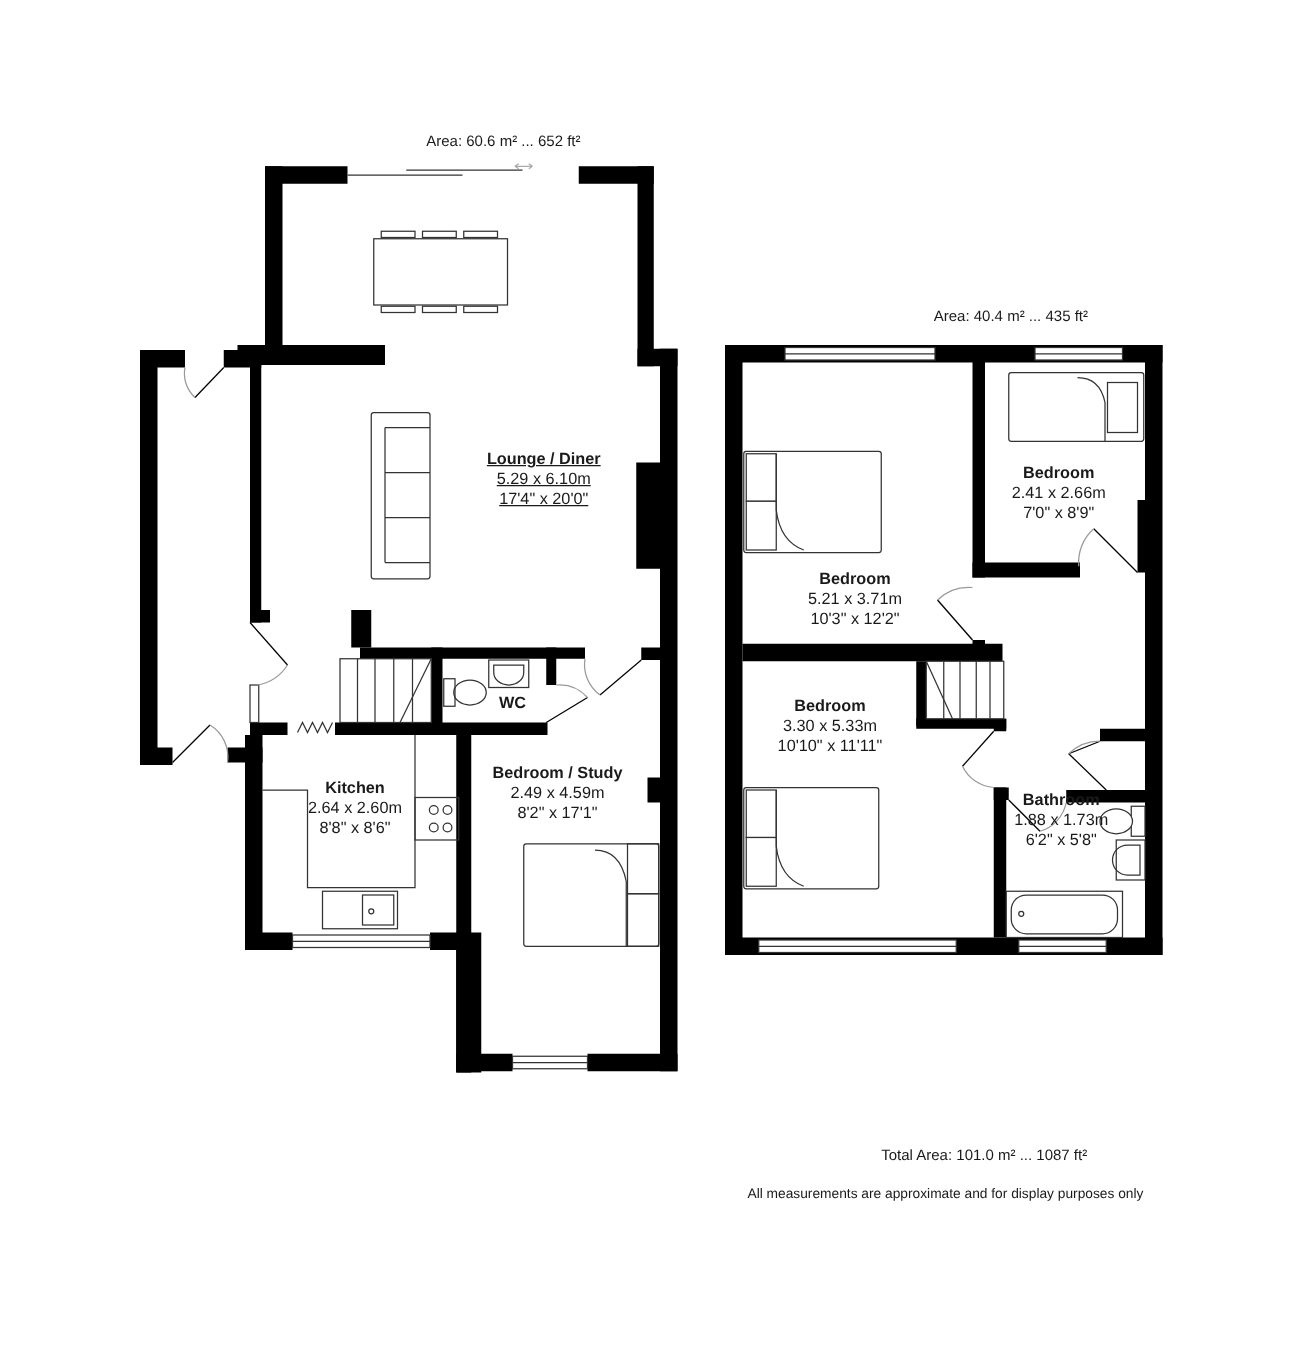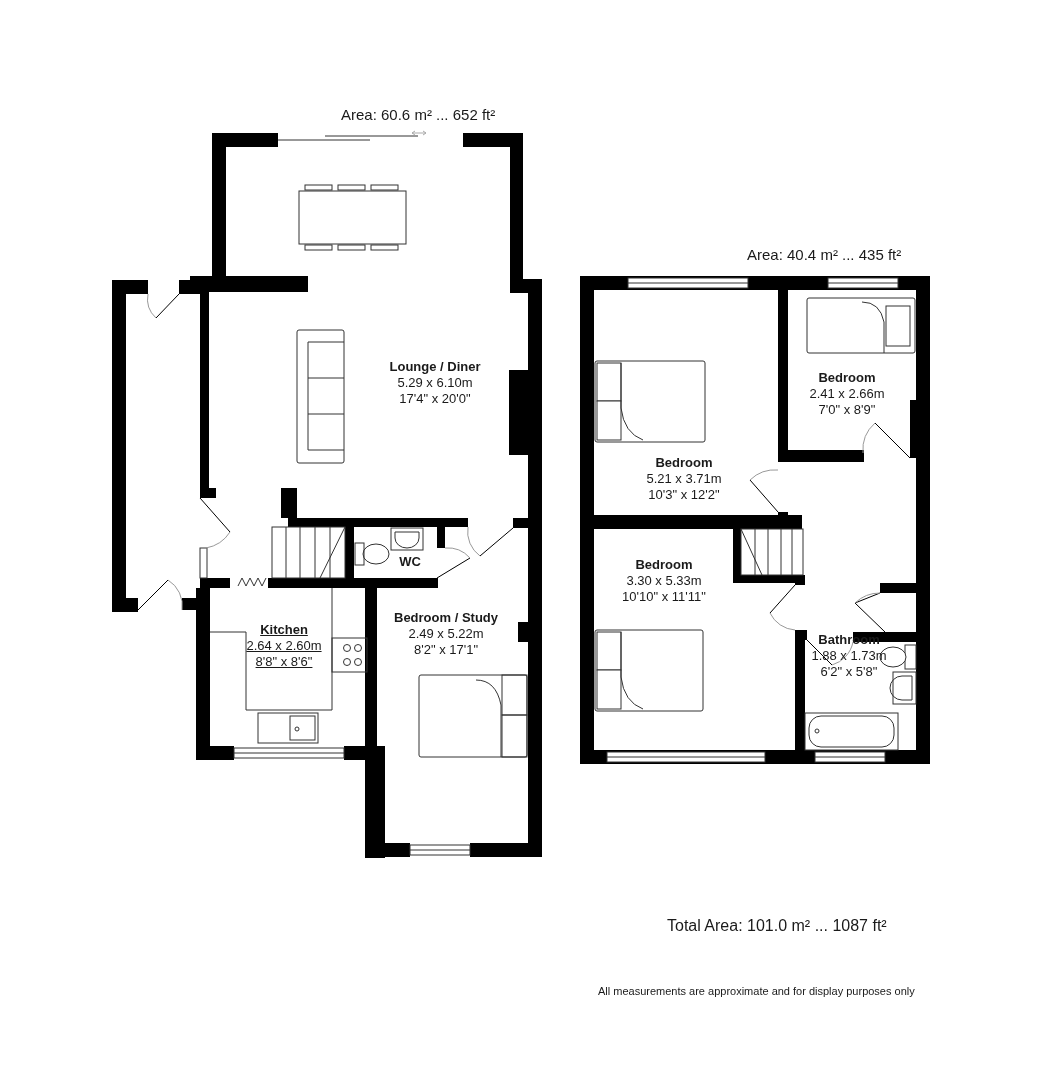--- a/index.html
+++ b/index.html
@@ -1,22 +1,22 @@
 <!DOCTYPE html>
 <html><head>
 <meta charset="utf-8">
 <style>
   html, body { margin:0; padding:0; background:#ffffff; }
   body { width:1042px; height:1080px; position:relative; overflow:hidden; font-family:"Liberation Sans", sans-serif; color:#1a1a1a; }
   svg.plan { position:absolute; left:0; top:0; }
   .lbl { position:absolute; text-align:center; line-height:16px; font-size:13px; transform:translateX(-50%); white-space:nowrap; }
   .lbl .name { font-weight:bold; display:block; }
   .lbl .dim { display:block; }
-  .area { position:absolute; font-size:15px; white-space:nowrap; }
-  .disclaimer { position:absolute; font-size:11px; white-space:nowrap;margin-top:36px; }
+  .area { position:absolute; font-size:12px; white-space:nowrap; }
+  .disclaimer { position:absolute; font-size:11px; white-space:nowrap; }
 </style>
 </head>
 <body>
 
 <svg class="plan" width="1042" height="1080" viewBox="0 0 1042 1080">
 
   <g fill="#000">
 
     <rect x="212" y="133" width="66" height="14"></rect>
     <rect x="463" y="133" width="60" height="14"></rect>
@@ -199,36 +199,36 @@
     <line x1="855" y1="603" x2="885" y2="632" stroke="#000"></line>
     <path d="M855 603 a36 36 0 0 1 25 -10" stroke="#999"></path>
     <line x1="807" y1="640" x2="832" y2="665" stroke="#000"></line>
     <path d="M832 665 a30 30 0 0 0 21 -23" stroke="#999"></path>
   </g>
 </svg>
 
 <div class="area" style="left:341px; top:106px;">Area: 60.6 m² ... 652 ft²</div>
 <div class="area" style="left:747px; top:246px;">Area: 40.4 m² ... 435 ft²</div>
 
-<div class="lbl" style="left:435px; top:359px;">
+<div class="lbl" style="left:435px; top:359px;text-decoration:underline;">
   <span class="name">Lounge / Diner</span>
   <span class="dim">5.29 x 6.10m</span>
   <span class="dim">17'4" x 20'0"</span>
 </div>
 <div class="lbl" style="left:410px; top:554px;">
   <span class="name">WC</span>
 </div>
-<div class="lbl" style="left:284px; top:622px;text-decoration:underline;">
+<div class="lbl" style="left:284px; top:622px;">
   <span class="name">Kitchen</span>
   <span class="dim">2.64 x 2.60m</span>
   <span class="dim">8'8" x 8'6"</span>
 </div>
 <div class="lbl" style="left:446px; top:610px;">
   <span class="name">Bedroom / Study</span>
-  <span class="dim">2.49 x 5.22m</span>
+  <span class="dim">2.49 x 4.59m</span>
   <span class="dim">8'2" x 17'1"</span>
 </div>
 
 <div class="lbl" style="left:847px; top:370px;">
   <span class="name">Bedroom</span>
   <span class="dim">2.41 x 2.66m</span>
   <span class="dim">7'0" x 8'9"</span>
 </div>
 <div class="lbl" style="left:684px; top:455px;">
   <span class="name">Bedroom</span>
@@ -239,14 +239,14 @@
   <span class="name">Bedroom</span>
   <span class="dim">3.30 x 5.33m</span>
   <span class="dim">10'10" x 11'11"</span>
 </div>
 <div class="lbl" style="left:849px; top:632px;">
   <span class="name">Bathroom</span>
   <span class="dim">1.88 x 1.73m</span>
   <span class="dim">6'2" x 5'8"</span>
 </div>
 
-<div class="area" style="left:667px; top:917px; font-size:16px;">Total Area: 101.0 m² ... 1087 ft²</div>
+<div class="area" style="left:705px; top:917px; font-size:12px;">Total Area: 101.0 m² ... 1087 ft²</div>
 <div class="disclaimer" style="left:598px; top:949px;">All measurements are approximate and for display purposes only</div>
 
 </body></html>

